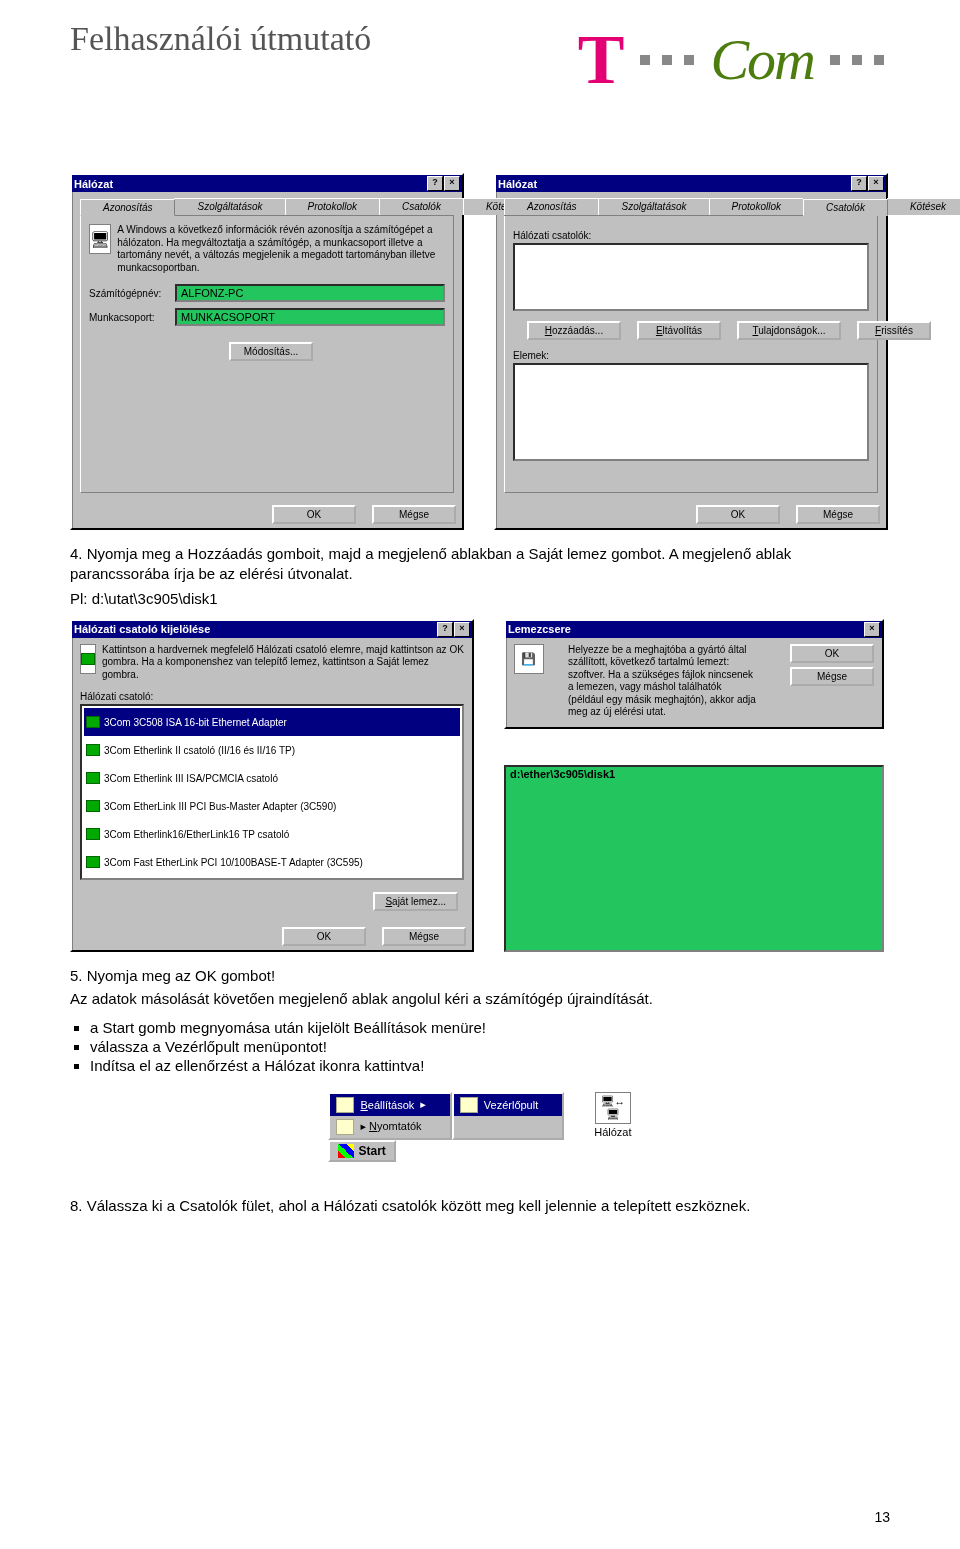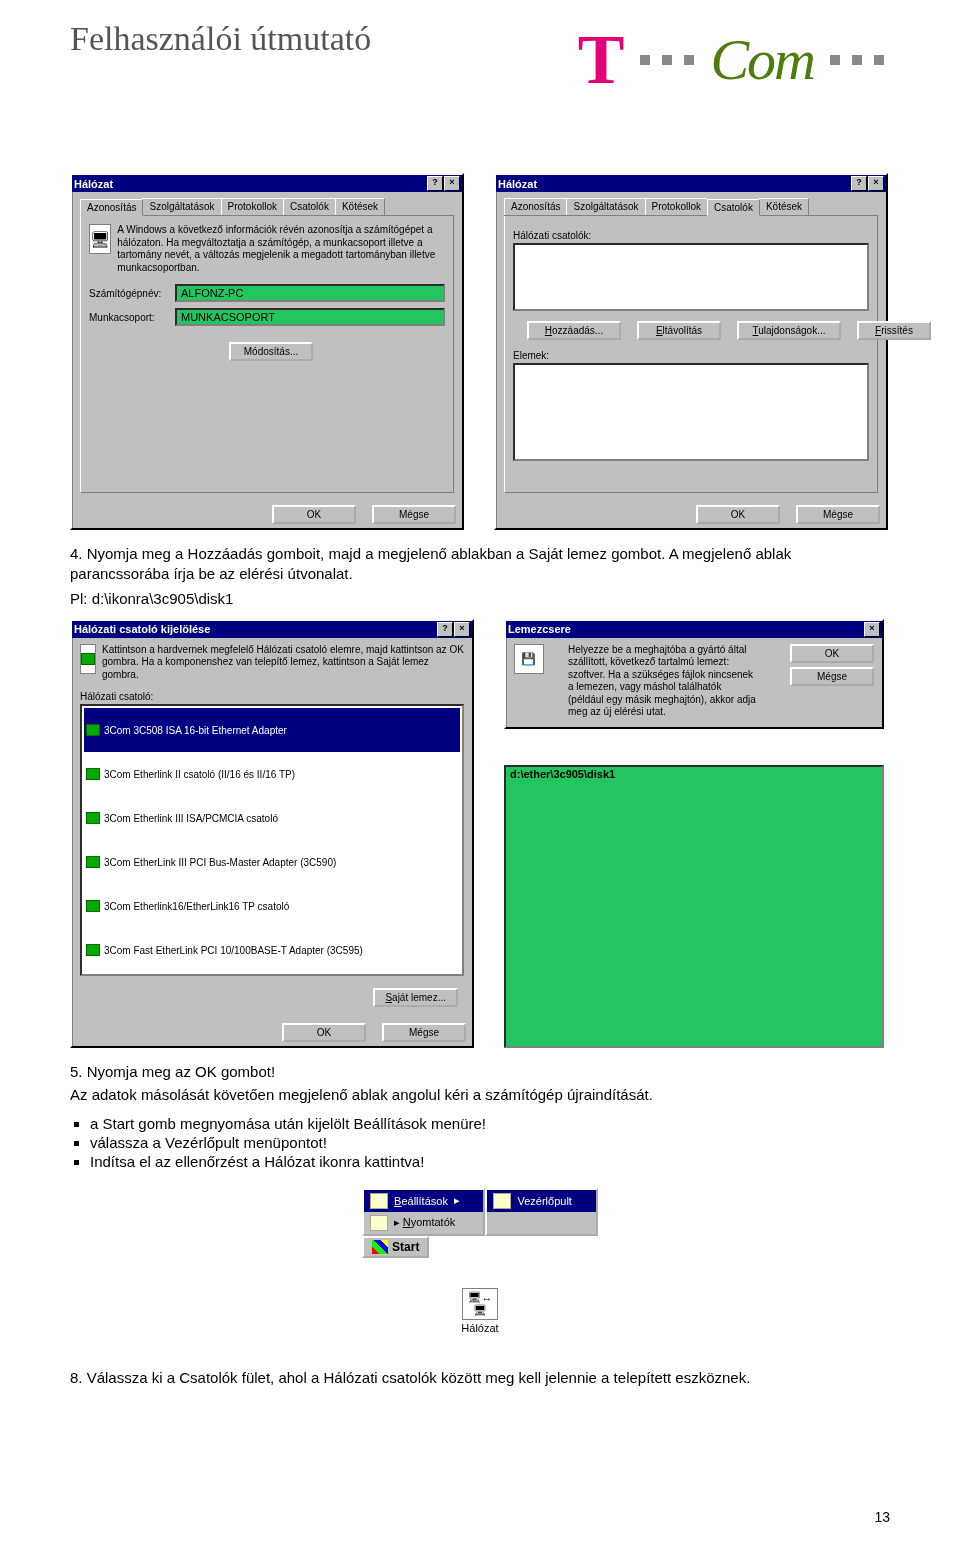--- a/index.html
+++ b/index.html
@@ -97,28 +97,29 @@
     font-weight: bold;
     font-family: Arial;
   }
   .win-body { padding: 6px 8px 8px 8px; }
   .tabs {
     display: flex;
     border-bottom: 1px solid #808080;
     font-size: 10px;
   }
   .tab {
-    padding: 2px 6px;
+    padding: 2px 22px;
     border: 1px solid #808080;
     border-top-color: #fff;
     border-left-color: #fff;
     border-bottom: none;
     background: #c0c0c0;
     margin-right: -1px;
     position: relative;
+    font-style: italic;
   }
   .tab.active { background: #c0c0c0; z-index: 2; top: 1px; border-bottom: 1px solid #c0c0c0; }
   .panel {
     border: 1px solid #fff;
     border-top: none;
     border-right-color: #808080;
     border-bottom-color: #808080;
     padding: 8px;
     background: #c0c0c0;
     min-height: 260px;
@@ -152,33 +153,33 @@
   .btn-row { display: flex; gap: 8px; justify-content: flex-end; padding: 4px 6px; }
   .btn-row.stretch { justify-content: space-between; }
   .listbox {
     background: #fff;
     border: 2px inset #808080;
     padding: 2px;
     font-size: 10px;
     min-height: 70px;
     overflow: hidden;
   }
-  .listbox .item { padding: 16px 2px; display:flex; align-items:center; gap:4px;}
+  .listbox .item { padding: 8px 2px; display:flex; align-items:center; gap:4px;}
   .listbox .item.sel { background: #000080; color: #fff; }
   .nic-icon { width:12px;height:10px;background:#0a0;border:1px solid #060;display:inline-block;}
   .sunken-lbl { font-size:10px; margin: 6px 0 2px 0; }
   .body-text {
     font-size: 15px;
     line-height: 1.35;
     margin: 10px 0;
   }
   ul.body-list { margin:4px 0 8px 20px; padding:0; font-size:15px;}
   ul.body-list li { margin:2px 0; list-style-type: square;}
   .start-fig {
-    display:flex; align-items:center; gap:30px; justify-content:center; margin:18px 0 34px 0;flex-direction:column;
+    display:flex; align-items:flex-start; gap:30px; justify-content:center; margin:18px 0 34px 0;
   }
   .start-btn {
     background:#c0c0c0;border:2px outset #fff;padding:2px 8px;display:flex;align-items:center;gap:4px;font-size:12px;font-weight:bold;
   }
   .win-flag{width:16px;height:14px;display:inline-block;background:
     linear-gradient(45deg,#f00 25%,#0f0 25% 50%,#00f 50% 75%,#ff0 75%);}
   .start-menu{background:#c0c0c0;border:2px outset #fff;font-size:11px;}
   .start-menu .mi{display:flex;align-items:center;gap:6px;padding:3px 24px 3px 6px;}
   .start-menu .mi.hl{background:#000080;color:#fff;}
   .sub{background:#c0c0c0;border:2px outset #fff;}
@@ -274,21 +275,21 @@
         </div>
       </div>
       <div class="btn-row">
         <div class="btn">OK</div>
         <div class="btn">Mégse</div>
       </div>
     </div>
   </div>
 
   <p class="body-text">4. Nyomja meg a Hozzáadás gomboit, majd a megjelenő ablakban a Saját lemez gombot. A megjelenő ablak parancssorába írja be az elérési útvonalat.</p>
-  <p class="body-text" style="margin-top:-6px">Pl: d:\ikonra\3c905\disk1</p>
+  <p class="body-text" style="margin-top:-6px">Pl: d:\utat\3c905\disk1</p>
 
   <div class="shot-row">
 
     <div class="win" style="width:400px">
       <div class="title-bar">
         <span>Hálózati csatoló kijelölése</span>
         <span class="spacer"></span>
         <span class="title-btn">?</span>
         <span class="title-btn">×</span>
       </div>

